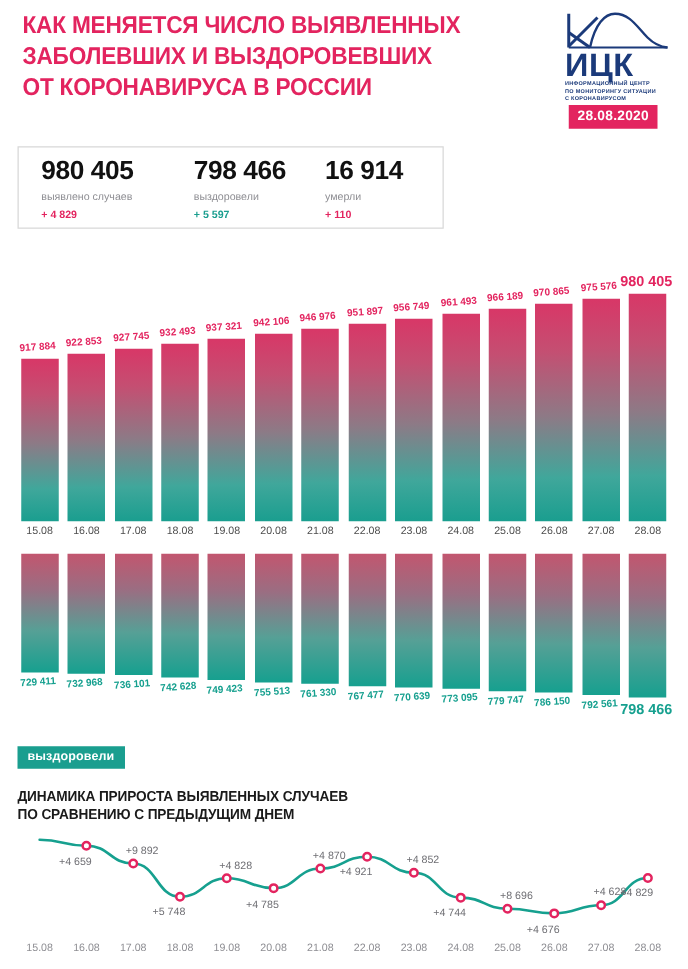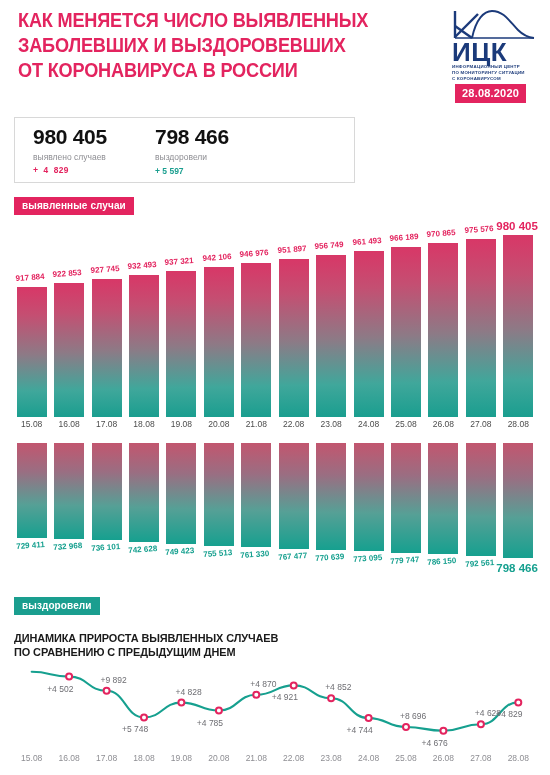--- a/index.html
+++ b/index.html
@@ -42,21 +42,21 @@
     position:absolute;left:14px;top:117px;width:339px;height:64px;
     border:1px solid #d8d8d8;background:#fff;
   }
   .stat{position:absolute;top:7px;}
   .stat-0{left:18px;}
   .stat-1{left:140px;}
   .stat-2{left:245px;}
   .stat-value{font-size:21px;font-weight:bold;color:#111;letter-spacing:-0.3px;line-height:24px;}
   .stat-label{font-size:8.5px;color:#8e8e93;margin-top:3px;line-height:11px;}
   .stat-delta{font-size:8.5px;font-weight:bold;margin-top:3px;line-height:11px;}
-  .delta-pink{color:#e3245f;font-family:Liberation Mono, monospace;}
+  .delta-pink{color:#e3245f;}
   .delta-teal{color:#1a9e8f;}
 
   
   .badge{
     position:absolute;color:#fff;font-size:10px;font-weight:bold;
     padding:3px 8px 4px 8px;letter-spacing:0.1px;
   }
   .badge-cases{left:14px;top:197px;background:#e3245f;}
   .badge-recovered{left:14px;top:597px;background:#1a9e8f;}
 
@@ -143,23 +143,27 @@
     <div class="stat stat-0">
       <div class="stat-value">980 405</div>
       <div class="stat-label">выявлено случаев</div>
       <div class="stat-delta delta-pink">+ 4 829</div>
     </div>
     <div class="stat stat-1">
       <div class="stat-value">798 466</div>
       <div class="stat-label">выздоровели</div>
       <div class="stat-delta delta-teal">+ 5 597</div>
     </div>
+    <div class="stat stat-2">
+      <div class="stat-value">16 914</div>
+      <div class="stat-label">умерли</div>
+      <div class="stat-delta delta-pink">+ 110</div>
+    </div>
   </div>
 
-  <div class="badge badge-cases">выявленные случаи</div>
   <div class="badge badge-recovered">выздоровели</div>
 
   <div class="bars-top" id="bars-top">
       <div class="bar-col" style="left: 16.7143px; width: 30px;">
         <div class="bar" style="height: 130px;"></div>
       </div>
       <div class="vlabel" style="left: 15.7143px; top: 52px;">917 884</div>
       <div class="bar-col" style="left: 54.1429px; width: 30px;">
         <div class="bar" style="height: 134.133px;"></div>
       </div>
@@ -304,21 +308,21 @@
         <circle cx="218.9" cy="45.5" r="3" fill="#ffffff" stroke="#e3245f" stroke-width="2"></circle>
         <circle cx="256.3" cy="29.8" r="3" fill="#ffffff" stroke="#e3245f" stroke-width="2"></circle>
         <circle cx="293.7" cy="20.4" r="3" fill="#ffffff" stroke="#e3245f" stroke-width="2"></circle>
         <circle cx="331.1" cy="33.2" r="3" fill="#ffffff" stroke="#e3245f" stroke-width="2"></circle>
         <circle cx="368.6" cy="53.1" r="3" fill="#ffffff" stroke="#e3245f" stroke-width="2"></circle>
         <circle cx="406.0" cy="62.0" r="3" fill="#ffffff" stroke="#e3245f" stroke-width="2"></circle>
         <circle cx="443.4" cy="65.7" r="3" fill="#ffffff" stroke="#e3245f" stroke-width="2"></circle>
         <circle cx="480.9" cy="59.2" r="3" fill="#ffffff" stroke="#e3245f" stroke-width="2"></circle>
         <circle cx="518.3" cy="37.4" r="3" fill="#ffffff" stroke="#e3245f" stroke-width="2"></circle>
       </svg>
-      <div class="pt-label" style="left: 47.1429px; top: 18.5692px;">+4 502</div>
+      <div class="pt-label" style="left: 47.1429px; top: 18.5692px;">+4 659</div>
       <div class="pt-label" style="left: 100.571px; top: 9.78462px;">+9 892</div>
       <div class="pt-label" style="left: 122px; top: 59.3692px;">+5 748</div>
       <div class="pt-label" style="left: 175.429px; top: 21.6px;">+4 828</div>
       <div class="pt-label" style="left: 196.857px; top: 52.5385px;">+4 785</div>
       <div class="pt-label" style="left: 250.286px; top: 13.8462px;">+4 870</div>
       <div class="pt-label" style="left: 271.714px; top: 27.4308px;">+4 921</div>
       <div class="pt-label" style="left: 325.143px; top: 17.1692px;">+4 852</div>
       <div class="pt-label" style="left: 346.571px; top: 60.1077px;">+4 744</div>
       <div class="pt-label" style="left: 400px; top: 45.9692px;">+8 696</div>
       <div class="pt-label" style="left: 421.429px; top: 72.6615px;">+4 676</div>

